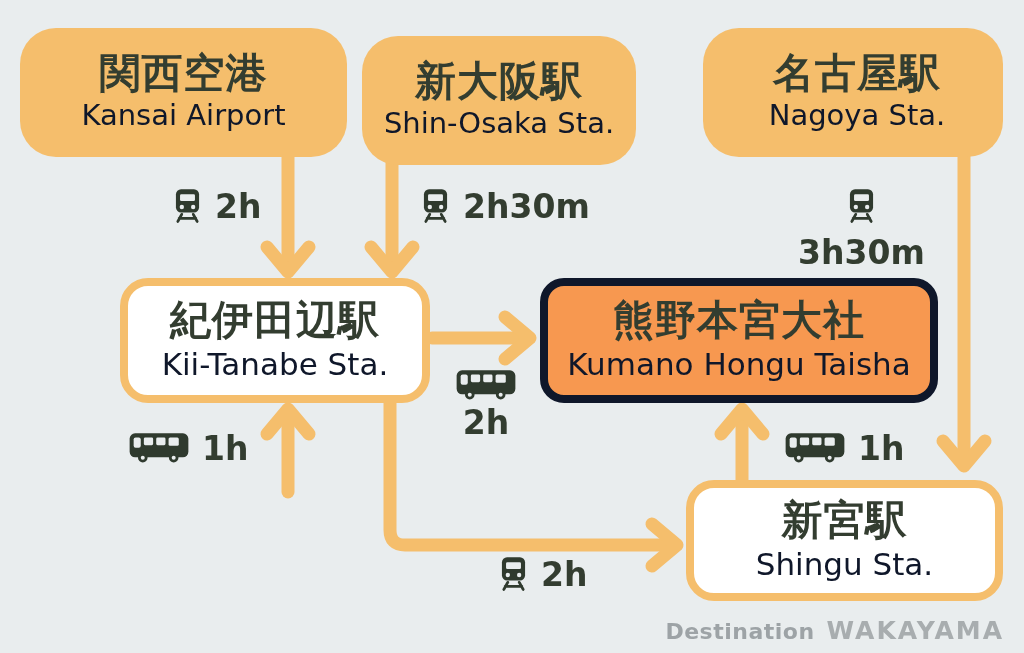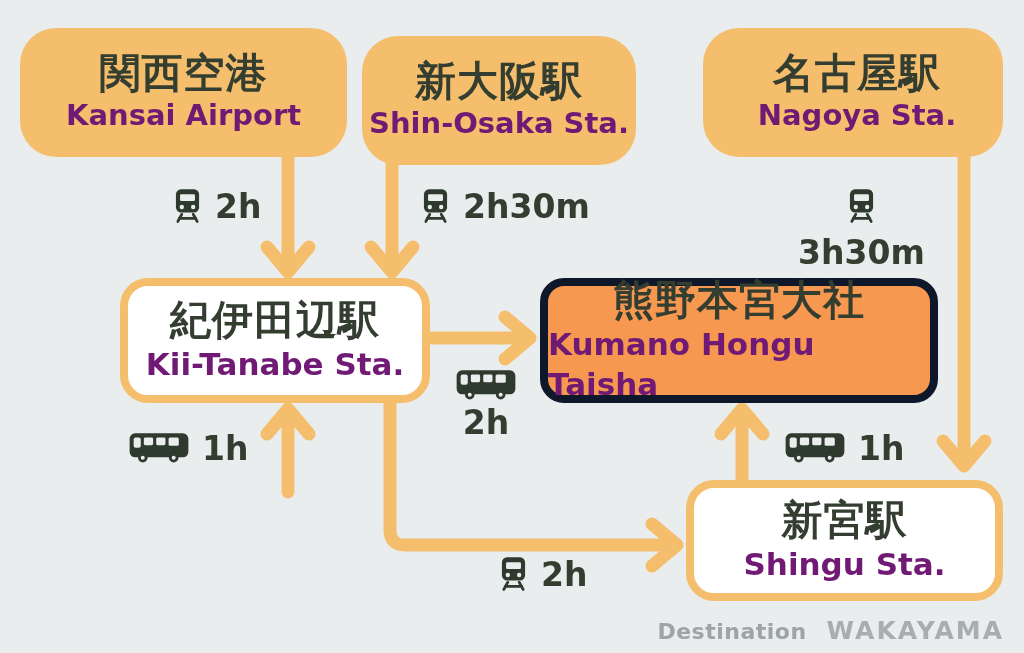--- a/index.html
+++ b/index.html
@@ -5,39 +5,39 @@
   html,body{margin:0;padding:0;}
   body{font-family:"DejaVu Sans","Liberation Sans",sans-serif;}
   #stage{
     position:relative;width:1024px;height:653px;overflow:hidden;
     background:#E9EDEE;
   }
   #arrows{position:absolute;left:0;top:0;z-index:1;}
   .station{
     position:absolute;z-index:2;box-sizing:border-box;
     display:flex;flex-direction:column;align-items:center;justify-content:center;
-    text-align:left;
+    text-align:center;
   }
   .orange{background:#F5BE6C;border-radius:36px;}
   .white{background:#FFFFFF;border:8px solid #F5BE6C;border-radius:28px;}
   .dest{background:#F79850;border:8px solid #0f172a;border-radius:24px;}
   .jp{font-size:41px;font-weight:700;color:#333D30;line-height:1.15;letter-spacing:1px;}
-  .en{font-size:29px;font-weight:700;color:#701a75;line-height:1.3;}
+  .en{font-size:29px;font-weight:400;color:#0f172a;line-height:1.3;}
   .en.lg{font-size:31px;}
   .time-label{
     position:absolute;z-index:3;display:flex;align-items:center;gap:12px;
     color:#333D30;font-weight:700;font-size:33px;line-height:1;
   }
   .time-label.stacked{flex-direction:column;gap:4px;}
   .icon{color:#2F3A2E;display:block;}
   .icon.train{width:31px;height:36px;}
   .icon.bus{width:62px;height:34px;}
   #watermark{
     position:absolute;right:20px;bottom:8px;z-index:3;
-    display:flex;align-items:baseline;gap:20px;
+    display:flex;align-items:baseline;gap:12px;
   }
   #watermark .wm-prefix{font-size:22px;font-weight:700;color:#9DA3A6;letter-spacing:0.5px;}
   #watermark .wm-brand{font-size:25px;font-weight:600;color:#A8ADAF;letter-spacing:2px;}
 </style>
 </head>
 <body>
 
 <div id="stage">
 
   <svg width="0" height="0" style="position:absolute" aria-hidden="true">

